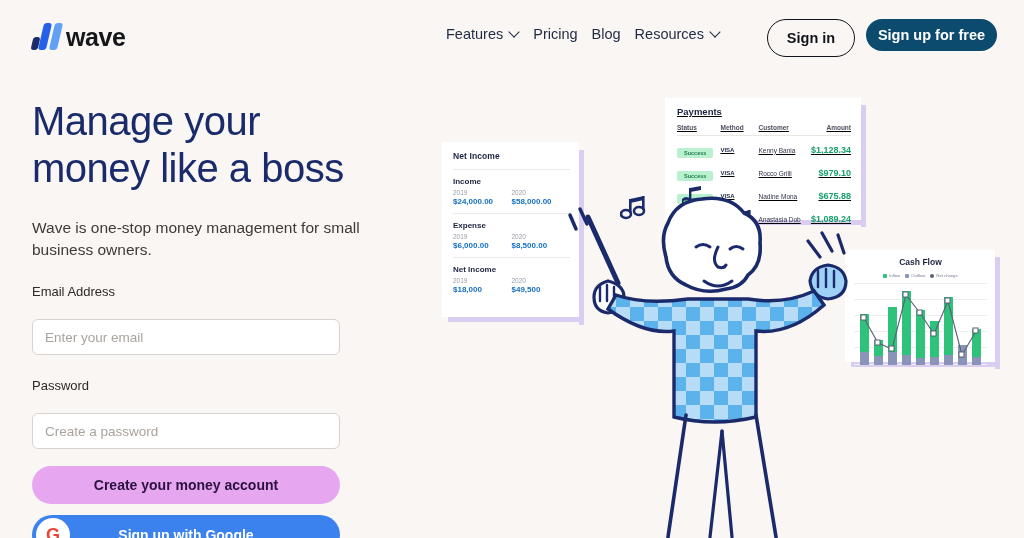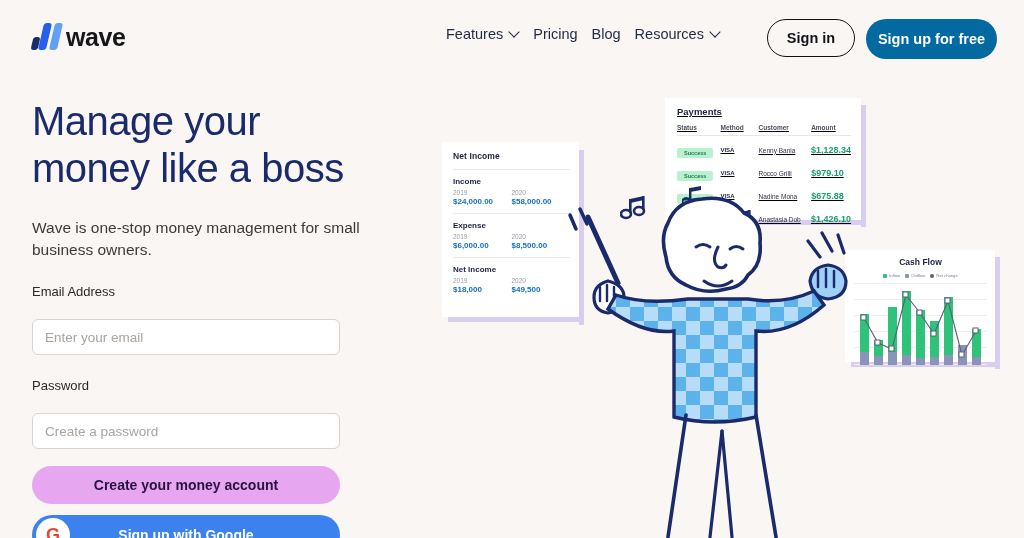--- a/index.html
+++ b/index.html
@@ -35,22 +35,22 @@
     width: 7px; height: 7px; border-right: 1.7px solid #1f2a44; border-bottom: 1.7px solid #1f2a44;
     transform: rotate(45deg);
   }
   .btn-signin {
     position: absolute; left: 767px; top: 19px; width: 88px; height: 38px;
     border: 1.6px solid #10131a; border-radius: 19px; background: transparent;
     font-size: 14.5px; font-weight: 600; color: #10131a; cursor: pointer;
     font-family: "Liberation Sans", sans-serif;
   }
   .btn-signup {
-    position: absolute; left: 866px; top: 19px; width: 131px; height: 40px;
-    border: none; border-radius: 20px; background: #0369a1;
+    position: absolute; left: 866px; top: 19px; width: 131px; height: 32px;
+    border: none; border-radius: 20px; background: #0c4a6e;
     font-size: 14.5px; font-weight: 600; color: #ffffff; cursor: pointer;
     font-family: "Liberation Sans", sans-serif;
   }
 
   
   .hero { position: absolute; left: 32px; top: 98px; width: 380px; }
   .hero h1 {
     font-size: 40px; line-height: 47px; color: #1a2b6b; font-weight: 400;
     letter-spacing: -0.5px; width: 360px;
   }
@@ -111,21 +111,21 @@
   .c-pay .inner { position: absolute; inset: 0; background: #fff; padding: 8px 10px 0 12px; text-decoration: underline; }
   .c-pay .sh-r { position: absolute; left: 196px; top: 7px; width: 5px; height: 122px; background: #d9cdf2; }
   .c-pay .sh-b { position: absolute; left: 6px; top: 122px; width: 195px; height: 5px; background: #d9cdf2; }
   .pay-title { font-size: 9.5px; font-weight: 700; color: #1b2340; }
   .pay-head { display: flex; margin-top: 7px; font-size: 6.5px; color: #4d4f60; font-weight: 600; }
   .pay-rule { margin-top: 4px; height: 1px; background: #e9e6e3; }
   .pay-row { display: flex; align-items: center; margin-top: 5px; }
   .w-status { width: 48px; }
   .w-method { width: 42px; }
   .w-cust { width: 58px; }
-  .w-amt { width: 44px; }
+  .w-amt { width: 44px; text-align: right; }
   .badge {
     display: inline-block; background: #b9f0cf; color: #1e7a4a;
     font-size: 5.5px; font-weight: 700; padding: 2px 7px; border-radius: 2px;
   }
   .method { font-size: 6px; font-weight: 700; color: #1b2340; }
   .cust { font-size: 6.5px; color: #2c3145; }
   .amt { font-size: 9px; font-weight: 700; color: #17a06a; }
 
   
   .c-cash { left: 425px; top: 170px; width: 150px; height: 112px; }
@@ -284,21 +284,21 @@
         <div class="pay-row">
           <div class="w-status"><span class="badge">Success</span></div>
           <div class="w-method method">VISA</div>
           <div class="w-cust cust">Nadine Mona</div>
           <div class="w-amt amt">$675.88</div>
         </div>
         <div class="pay-row">
           <div class="w-status"><span class="badge">Success</span></div>
           <div class="w-method method">VISA</div>
           <div class="w-cust cust">Anastasia Dob</div>
-          <div class="w-amt amt">$1,426.10</div>
+          <div class="w-amt amt">$1,089.24</div>
         </div>
       </div>
     </div>
 
     <div class="card c-cash">
       <div class="sh-r"></div>
       <div class="sh-b"></div>
       <div class="inner">
         <div class="cf-top">
           <div class="cf-title">Cash Flow</div>

